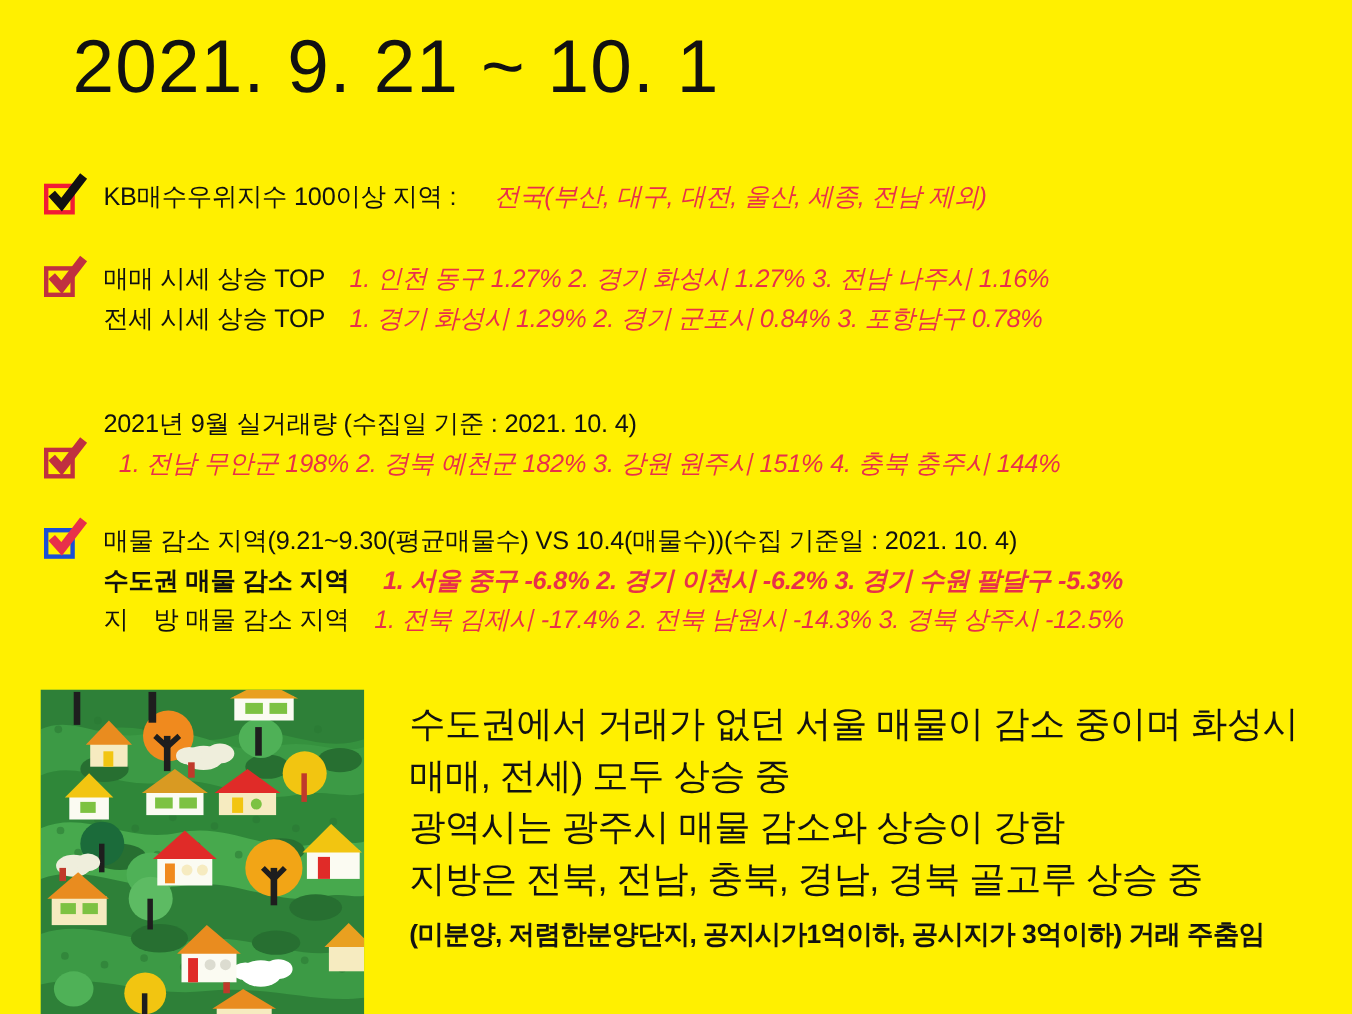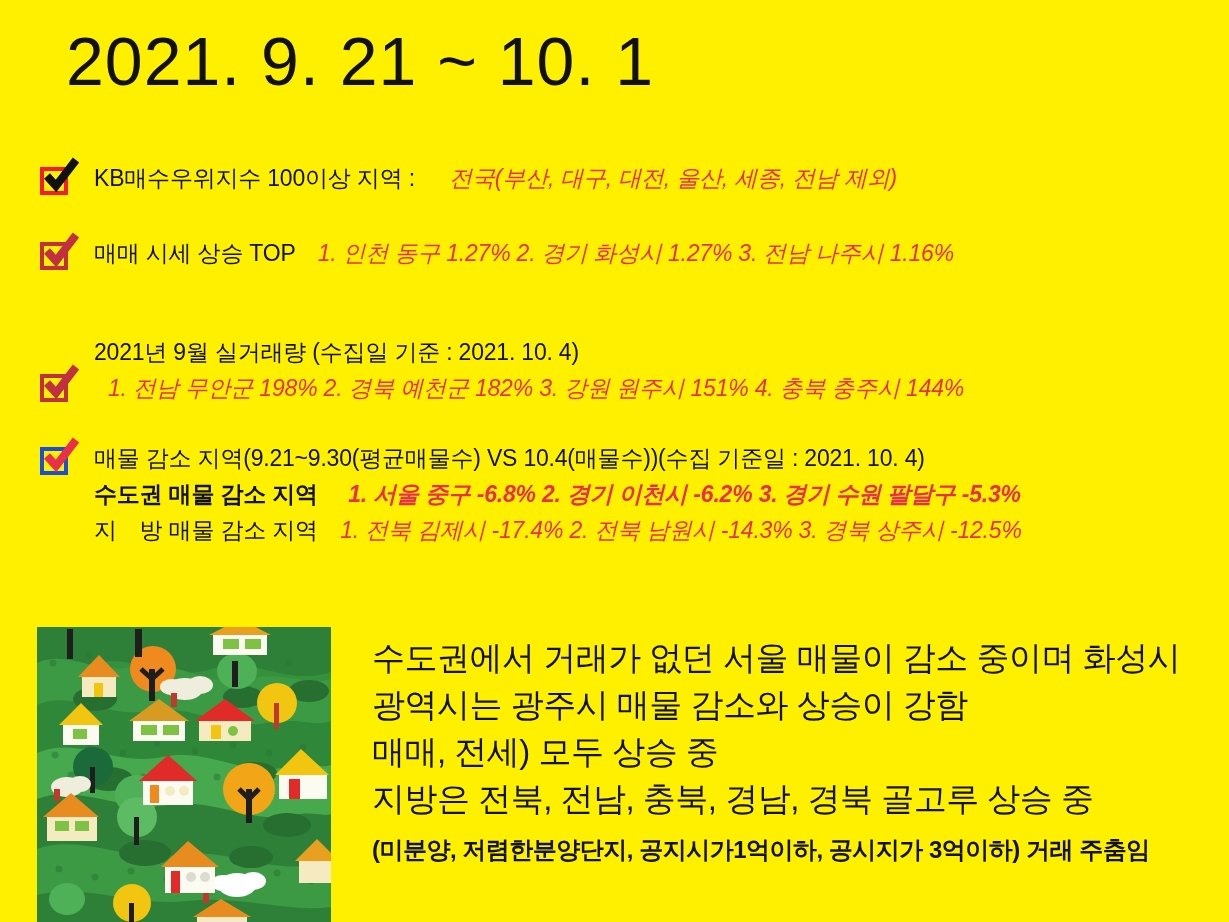--- a/index.html
+++ b/index.html
@@ -185,20 +185,25 @@
       <div class="box"></div>
       <svg class="tick" viewBox="0 0 38 38">
         <path d="M5 19 L14 29 L34 3" stroke="#C03040" stroke-width="8" fill="none" stroke-linecap="butt" stroke-linejoin="miter"></path>
       </svg>
     </div>
     <div class="lines">
       <div class="line">
         <span class="lbl">매매 시세 상승 TOP</span>
         <span class="gap"></span>
         <span class="red">1. 인천 동구 1.27%  2. 경기 화성시 1.27%  3. 전남 나주시 1.16%</span>
+      </div>
+      <div class="line">
+        <span class="lbl">전세 시세 상승 TOP</span>
+        <span class="gap"></span>
+        <span class="red">1. 경기 화성시 1.29%  2. 경기 군포시 0.84%  3. 포항남구 0.78%</span>
       </div>
     </div>
   </div>
 
   <div class="row row-3">
     <div class="checkbox cb-crimson">
       <div class="box"></div>
       <svg class="tick" viewBox="0 0 38 38">
         <path d="M5 19 L14 29 L34 3" stroke="#C03040" stroke-width="8" fill="none" stroke-linecap="butt" stroke-linejoin="miter"></path>
       </svg>
@@ -416,19 +421,19 @@
       <g>
         <rect x="160" y="288" width="50" height="10" fill="#F6EBC0"></rect>
         <path d="M156 290 L184 272 L214 290 Z" fill="#E98C1F"></path>
         <rect x="166" y="266" width="6" height="10" fill="#C0392B"></rect>
       </g>
     </svg>
   </div>
 
   <div class="summary">
     <div class="sum-line">수도권에서 거래가 없던 서울 매물이 감소 중이며 화성시</div>
+    <div class="sum-line">매매, 전세) 모두 상승 중</div>
     <div class="sum-line">광역시는 광주시 매물 감소와 상승이 강함</div>
-    <div class="sum-line">매매, 전세) 모두 상승 중</div>
     <div class="sum-line">지방은 전북, 전남, 충북, 경남, 경북 골고루 상승 중</div>
     <div class="sum-note">(미분양, 저렴한분양단지, 공지시가1억이하, 공시지가 3억이하) 거래 주춤임</div>
   </div>
 
 </div>
 
 </body></html>

